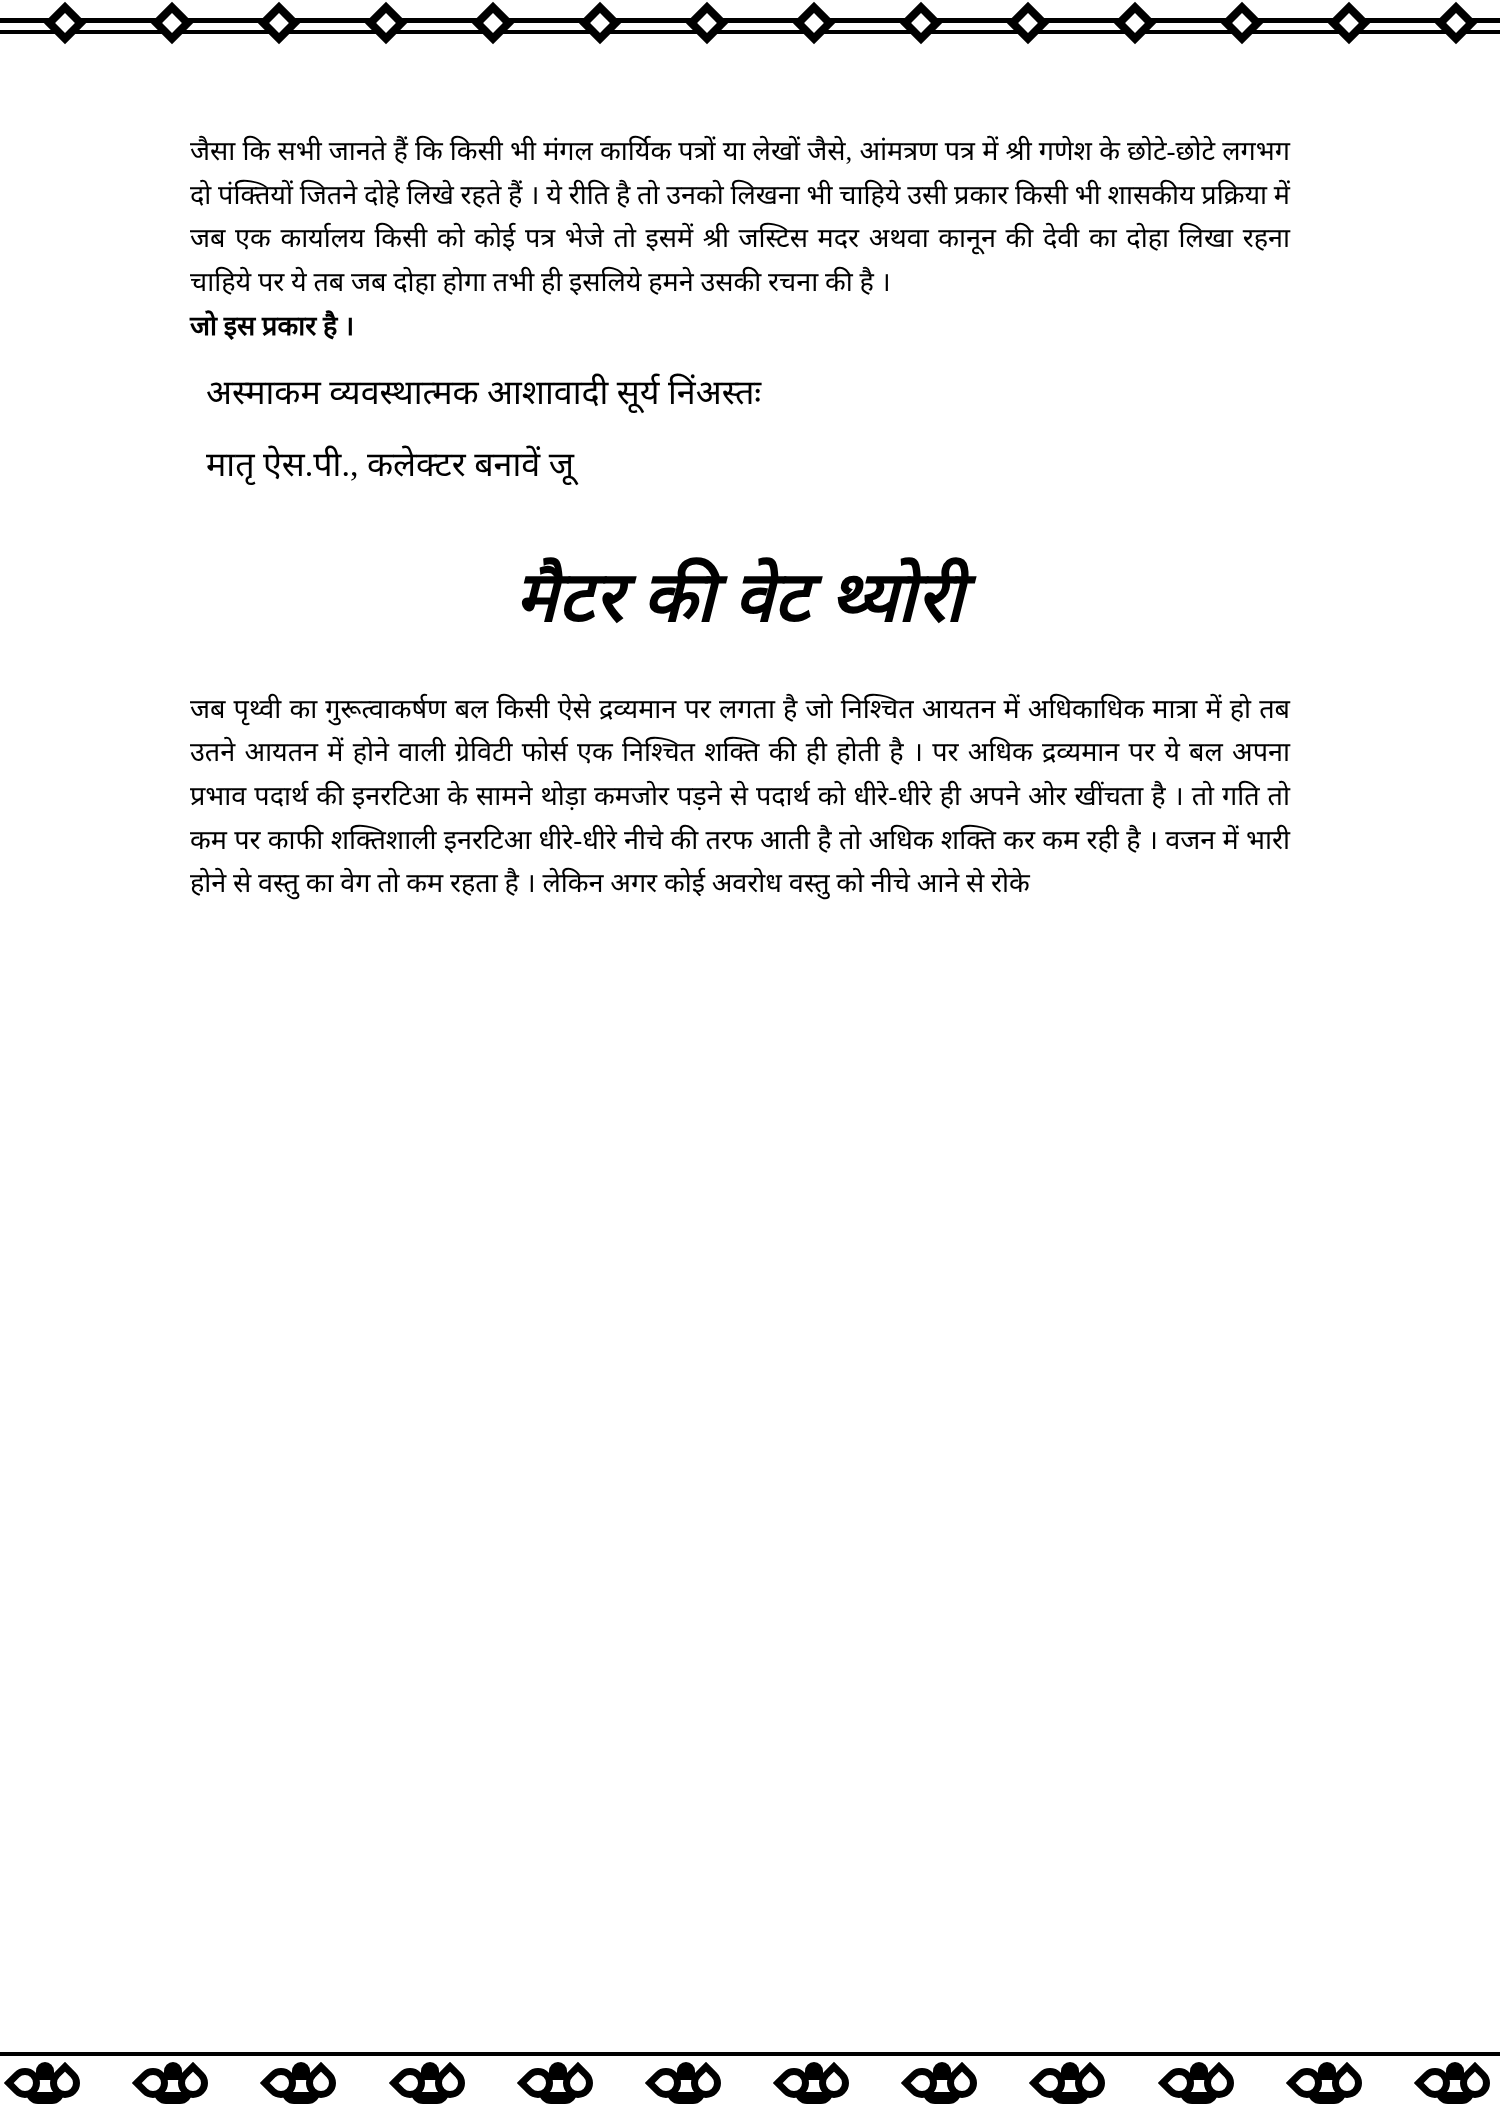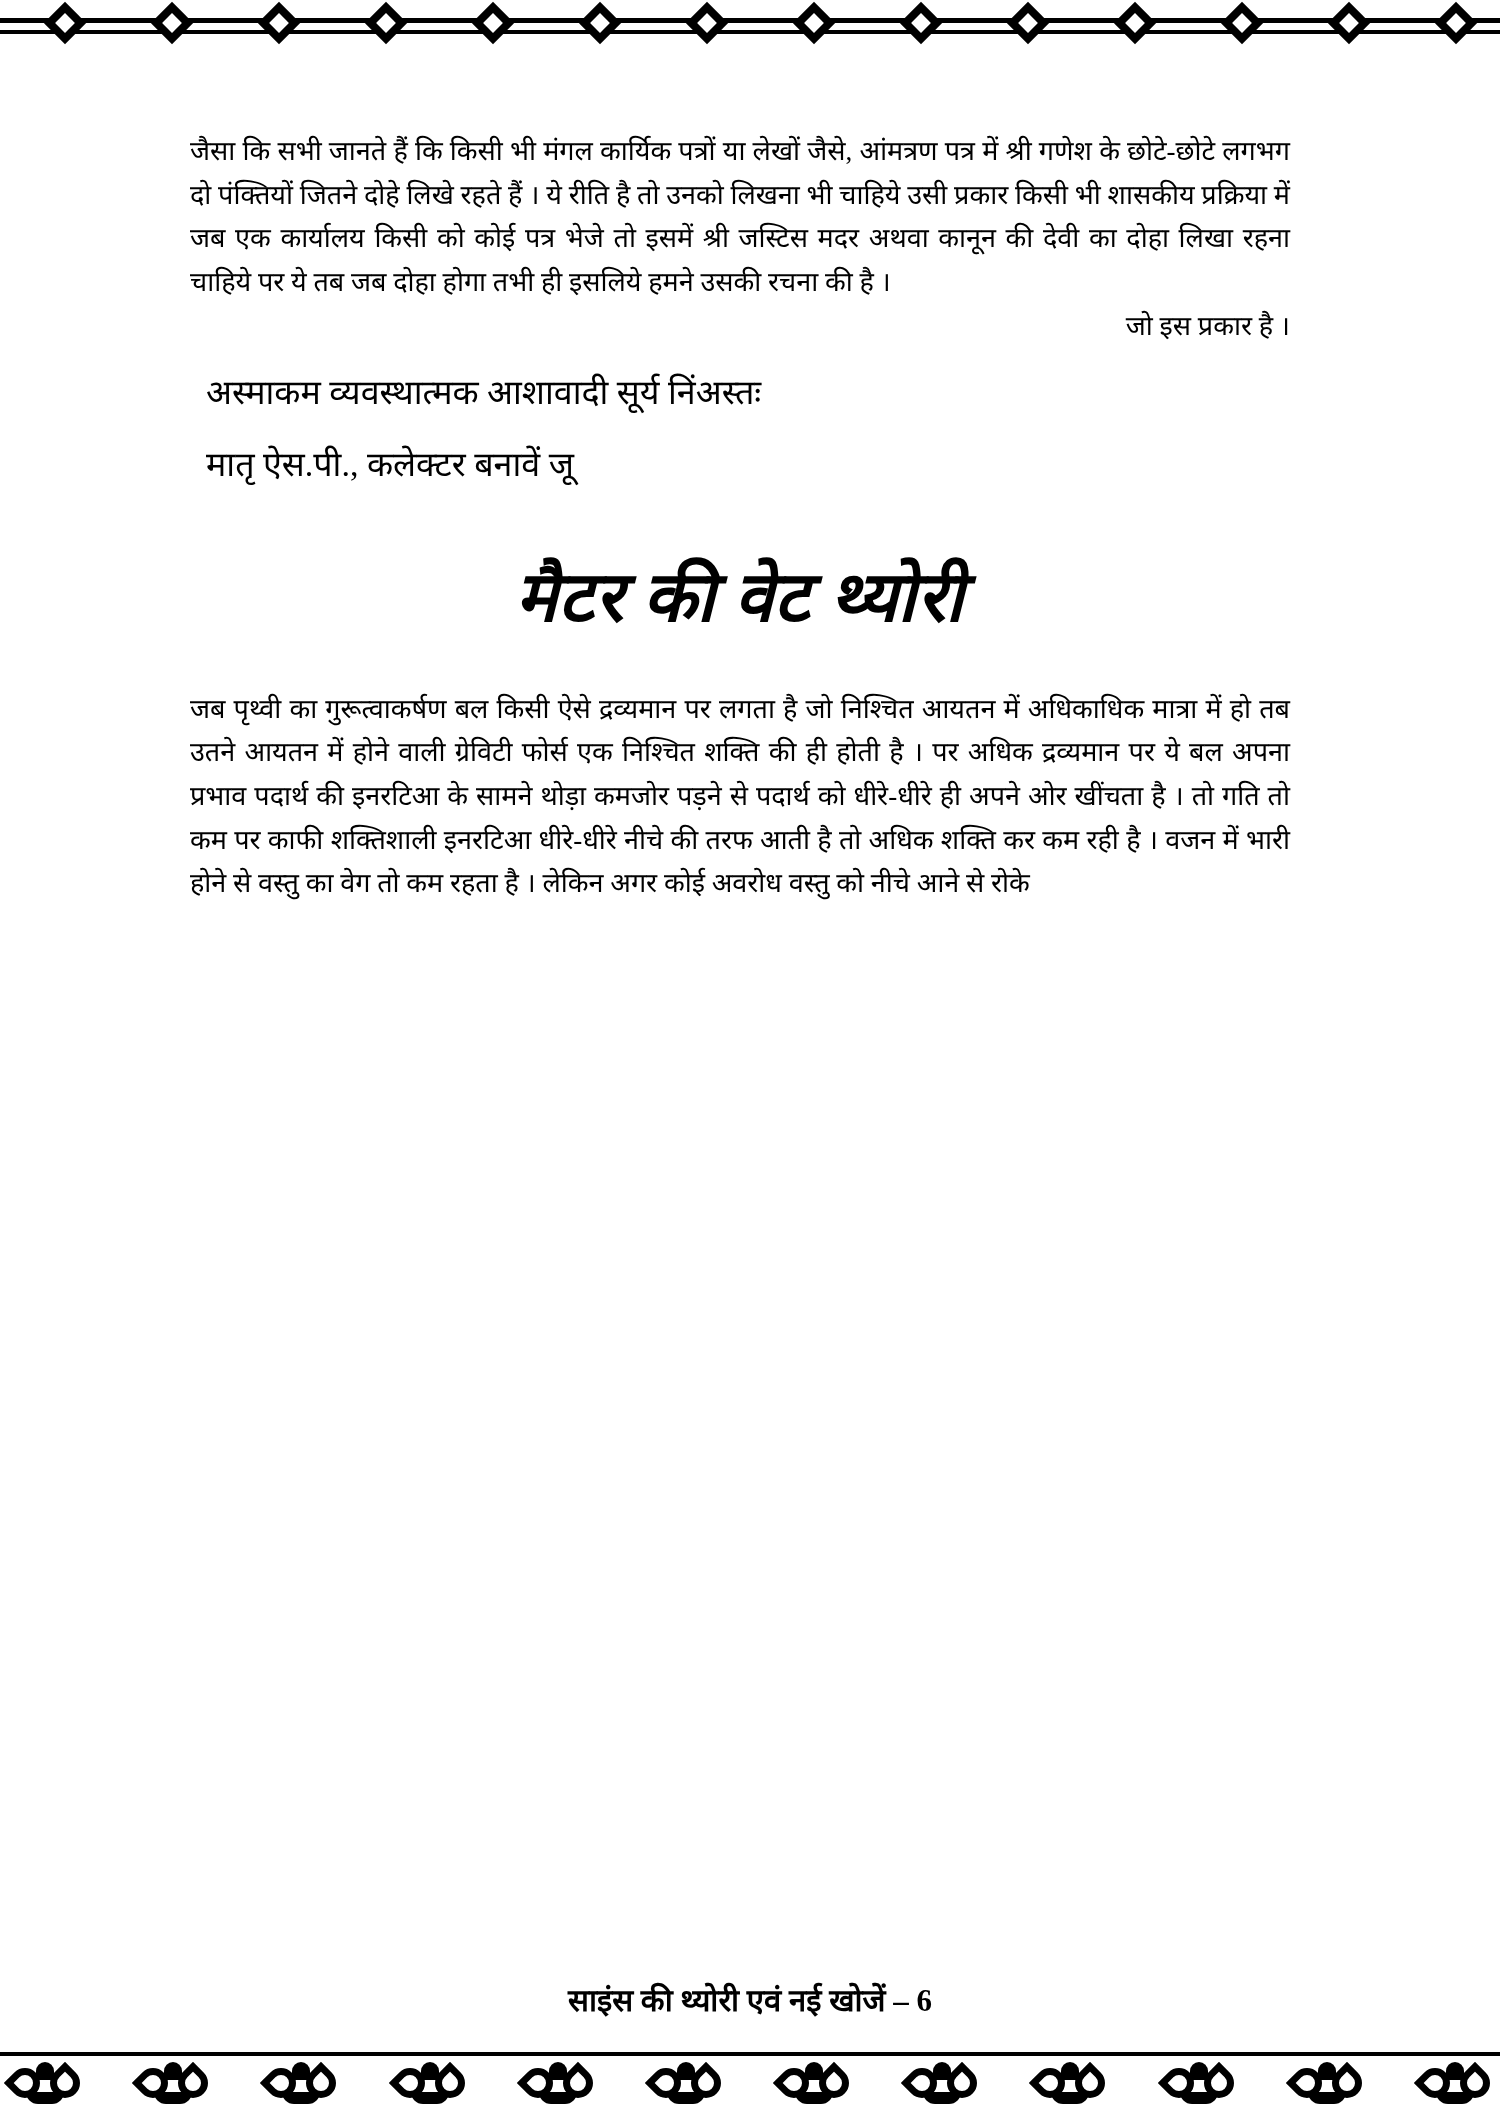--- a/index.html
+++ b/index.html
@@ -152,21 +152,22 @@
     font-size: 27px;
     line-height: 1.62;
     text-align: justify;
     text-justify: inter-word;
     margin: 0 0 0 0;
   }
   .para.block-1 {
     text-align: justify;
   }
   .para.flush {
-    text-align: right;
+    text-align: left;
+    font-weight: bold;
   }
 
   .verse {
     font-size: 34px;
     line-height: 1.66;
     text-align: left;
     margin: 16px;
   }
 
   .section-title {
@@ -232,21 +233,20 @@
 
 
     <p class="verse">मातृ ऐस.पी., कलेक्टर बनावें जू</p>
 
     <h2 class="section-title">मैटर की वेट थ्योरी</h2>
 
     <p class="para block-2">जब पृथ्वी का गुरूत्वाकर्षण बल किसी ऐसे द्रव्यमान पर लगता है जो निश्चित आयतन में अधिकाधिक मात्रा में हो तब उतने आयतन में होने वाली ग्रेविटी फोर्स एक निश्चित शक्ति की ही होती है । पर अधिक द्रव्यमान पर ये बल अपना प्रभाव पदार्थ की इनरटिआ के सामने थोड़ा कमजोर पड़ने से पदार्थ को धीरे-धीरे ही अपने ओर खींचता है । तो गति तो कम पर काफी शक्तिशाली इनरटिआ धीरे-धीरे नीचे की तरफ आती है तो अधिक शक्ति कर कम रही है । वजन में भारी होने से वस्तु का वेग तो कम रहता है । लेकिन अगर कोई अवरोध वस्तु को नीचे आने से रोके</p>
 
   </div>
 
-  <div class="footer">साइंस की थ्योरी एवं नई खोजें – 6</div>
 
   <div class="bottom-border">
     <div class="bottom-rule"></div>
     <div class="flourish-row" id="flourish-row">
         <div class="flourish">
           <span class="lobe l"></span>
           <span class="stem"></span>
           <span class="lobe r"></span>
           <span class="base"></span>
         </div>

